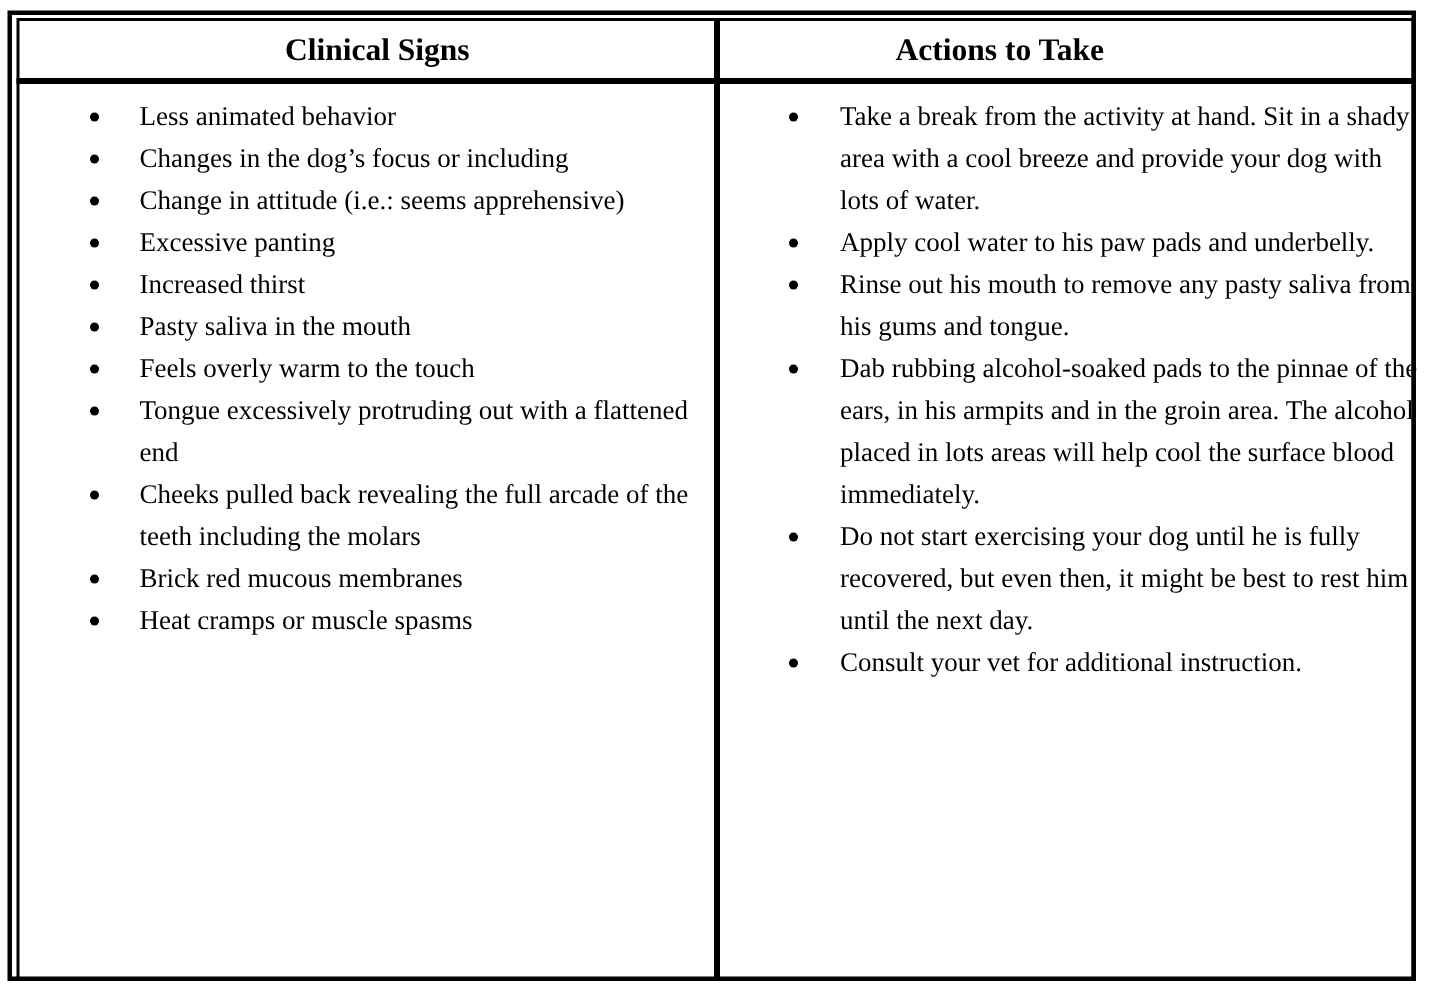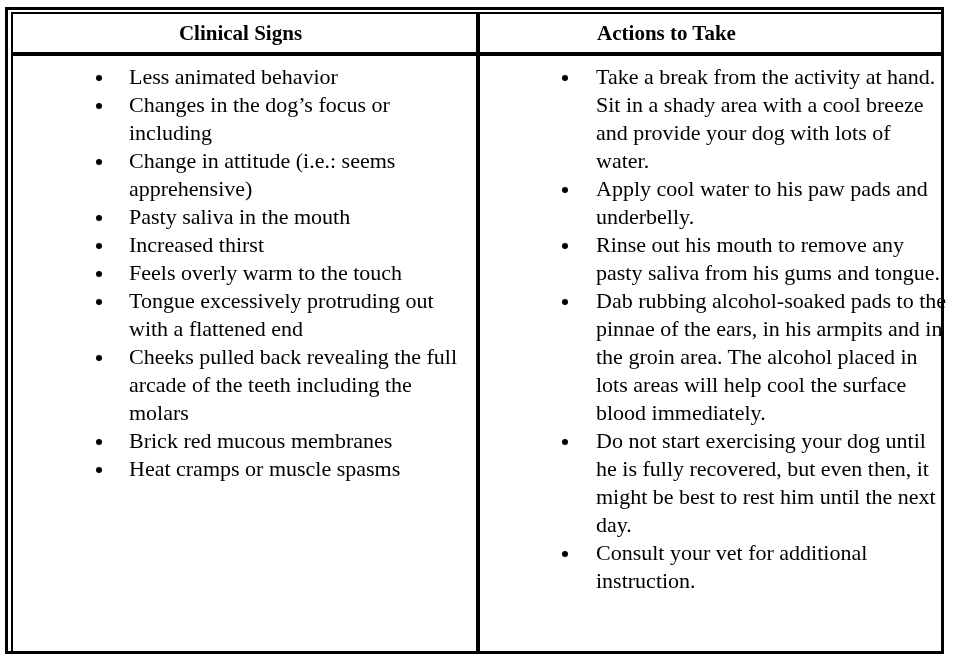--- a/index.html
+++ b/index.html
@@ -52,41 +52,40 @@
     .header-cell {
       position: absolute;
       top: 14px;
       height: 38px;
       display: flex;
       align-items: center;
       justify-content: center;
       font-weight: bold;
       font-size: 21px;
     }
-    .header-left { left: 9px; width: 463px; }
+    .header-left { left: 20px; width: 463px; }
     .header-right { left: 480px; width: 373px; }
 
     .col-body {
       position: absolute;
       top: 63px;
     }
     .body-left { left: 13px; width: 450px; }
     .body-right { left: 480px; width: 468px; }
 
     ul.bullets {
       list-style: none;
       margin: 0;
       padding: 0;
     }
     ul.bullets li {
       position: relative;
-      font-size: 22px;
+      font-size: 18px;
       line-height: 28px;
       padding-left: 80px;
-      margin-left: 36px;
     }
     .body-right ul.bullets li {
       padding-left: 80px;
     }
     .bullet-dot {
       position: absolute;
       left: 47px;
       top: 12px;
       width: 6px;
       height: 6px;
@@ -106,22 +105,23 @@
 <div class="col-divider"></div>
 
 <div class="header-cell header-left">Clinical Signs</div>
 <div class="header-cell header-right">Actions to Take</div>
 
 <div class="col-body body-left">
   <ul class="bullets">
     <li><span class="bullet-dot"></span><span>Less animated behavior</span></li>
     <li><span class="bullet-dot"></span><span>Changes in the dog’s focus or including</span></li>
     <li><span class="bullet-dot"></span><span>Change in attitude (i.e.: seems apprehensive)</span></li>
+    <li><span class="bullet-dot"></span><span>Excessive panting</span></li>
+    <li><span class="bullet-dot"></span><span>Increased thirst</span></li>
     <li><span class="bullet-dot"></span><span>Pasty saliva in the mouth</span></li>
-    <li><span class="bullet-dot"></span><span>Increased thirst</span></li>
     <li><span class="bullet-dot"></span><span>Feels overly warm to the touch</span></li>
     <li><span class="bullet-dot"></span><span>Tongue excessively protruding out with a flattened end</span></li>
     <li><span class="bullet-dot"></span><span>Cheeks pulled back revealing the full arcade of the teeth including the molars</span></li>
     <li><span class="bullet-dot"></span><span>Brick red mucous membranes</span></li>
     <li><span class="bullet-dot"></span><span>Heat cramps or muscle spasms</span></li>
   </ul>
 </div>
 
 <div class="col-body body-right">
   <ul class="bullets">

